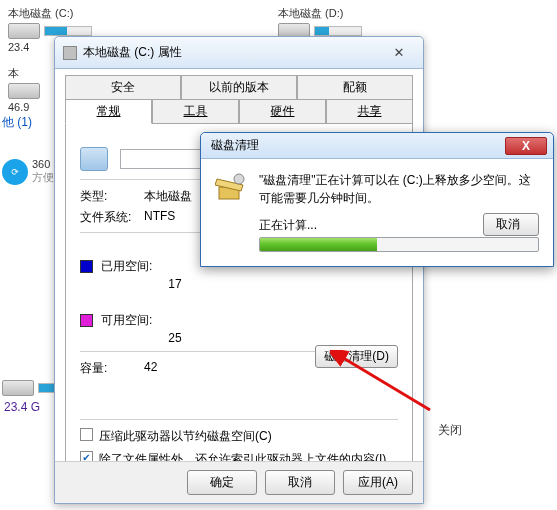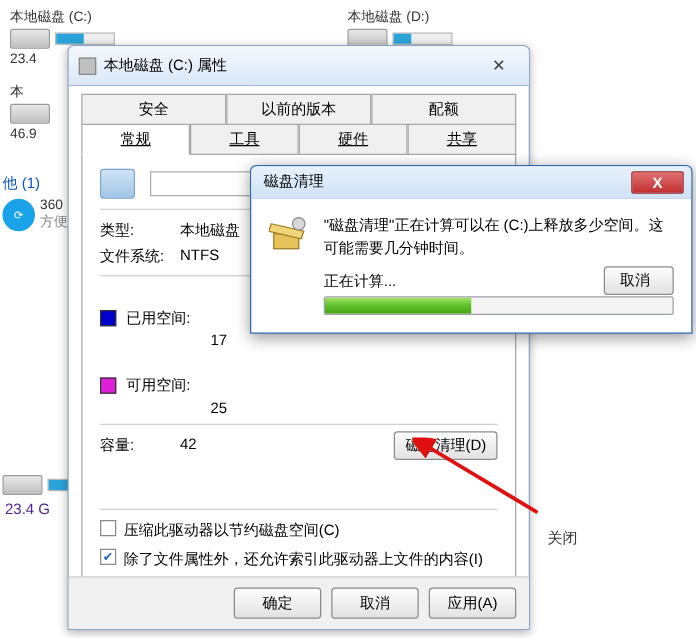--- a/index.html
+++ b/index.html
@@ -18,21 +18,21 @@
 .prop-title-icon { width: 14px; height: 14px; background: #c0c0c0; border: 1px solid #888; margin-right: 6px; }
 .prop-close { margin-left: auto; width: 32px; height: 16px; display: flex; align-items: center; justify-content: center; color: #444; font-family: Arial; font-size: 13px; cursor: default; }
 .prop-body { padding: 6px 10px 8px; }
 
 
 .tab-row { display: flex; }
 .tab { flex: 1; text-align: center; padding: 3px 0; border: 1px solid #a8a8a8; background: #f0f0f0; font-size: 12px; cursor: default; }
 .tab.unsel { border-bottom: 1px solid #a8a8a8; }
 .tab.sel { background: #fff; border-bottom: 1px solid #fff; position: relative; z-index: 2; }
 .tab-row2 .tab { border-top: none; text-decoration: underline; }
-.tabsheet { border: 1px solid #a8a8a8; border-top: none; margin-top: -1px; padding: 12px 14px 10px; height: 372px; position: relative; }
+.tabsheet { border: 1px solid #a8a8a8; border-top: none; margin-top: -1px; padding: 24px 14px 10px; height: 372px; position: relative; }
 
 
 .drive-icon-row { display: flex; align-items: center; gap: 12px; margin-bottom: 8px; }
 .drive-icon { width: 28px; height: 24px; background: linear-gradient(#d0e4f5, #9fc5e8); border: 1px solid #7aa3c9; border-radius: 3px; }
 .name-input { flex: 1; height: 20px; border: 1px solid #abadb3; background: #fff; }
 .divider { height: 1px; background: #d0d0d0; margin: 6px 0 8px; }
 .kv-row { display: flex; margin-bottom: 4px; }
 .kv-label { width: 64px; }
 .space-row { display: flex; align-items: center; margin-bottom: 4px; gap: 8px; }
 .swatch { width: 13px; height: 13px; border: 1px solid #333; }
@@ -106,21 +106,21 @@
 </div>
 <div class="bg-item" style="left:8px; top:66px;">
   <div style="display:flex; flex-direction:column; gap:2px;">
     <div class="bg-text">本</div>
     <div style="display:flex; align-items:center; gap:4px;">
       <div class="bg-icon"></div>
     </div>
     <div class="bg-text">46.9</div>
   </div>
 </div>
-<div style="position:absolute; left:2px; top:138px; color:#0a56c2;">他 (1)</div>
+<div style="position:absolute; left:2px; top:114px; color:#0a56c2;">他 (1)</div>
 <div style="position:absolute; left:2px; top:158px; display:flex; align-items:center; gap:4px;">
   <div style="width:26px; height:26px; border-radius:50%; background:#1aa3e8; display:flex; align-items:center; justify-content:center; color:#fff; font-size:9px;">⟳</div>
   <div>
     <div class="bg-text">360</div>
     <div class="bg-text" style="color:#888;">方便</div>
   </div>
 </div>
 <div style="position:absolute; left:2px; top:380px; display:flex; align-items:center; gap:4px;">
   <div class="bg-icon"></div>
   <div class="bg-bar" style="width:40px;">

